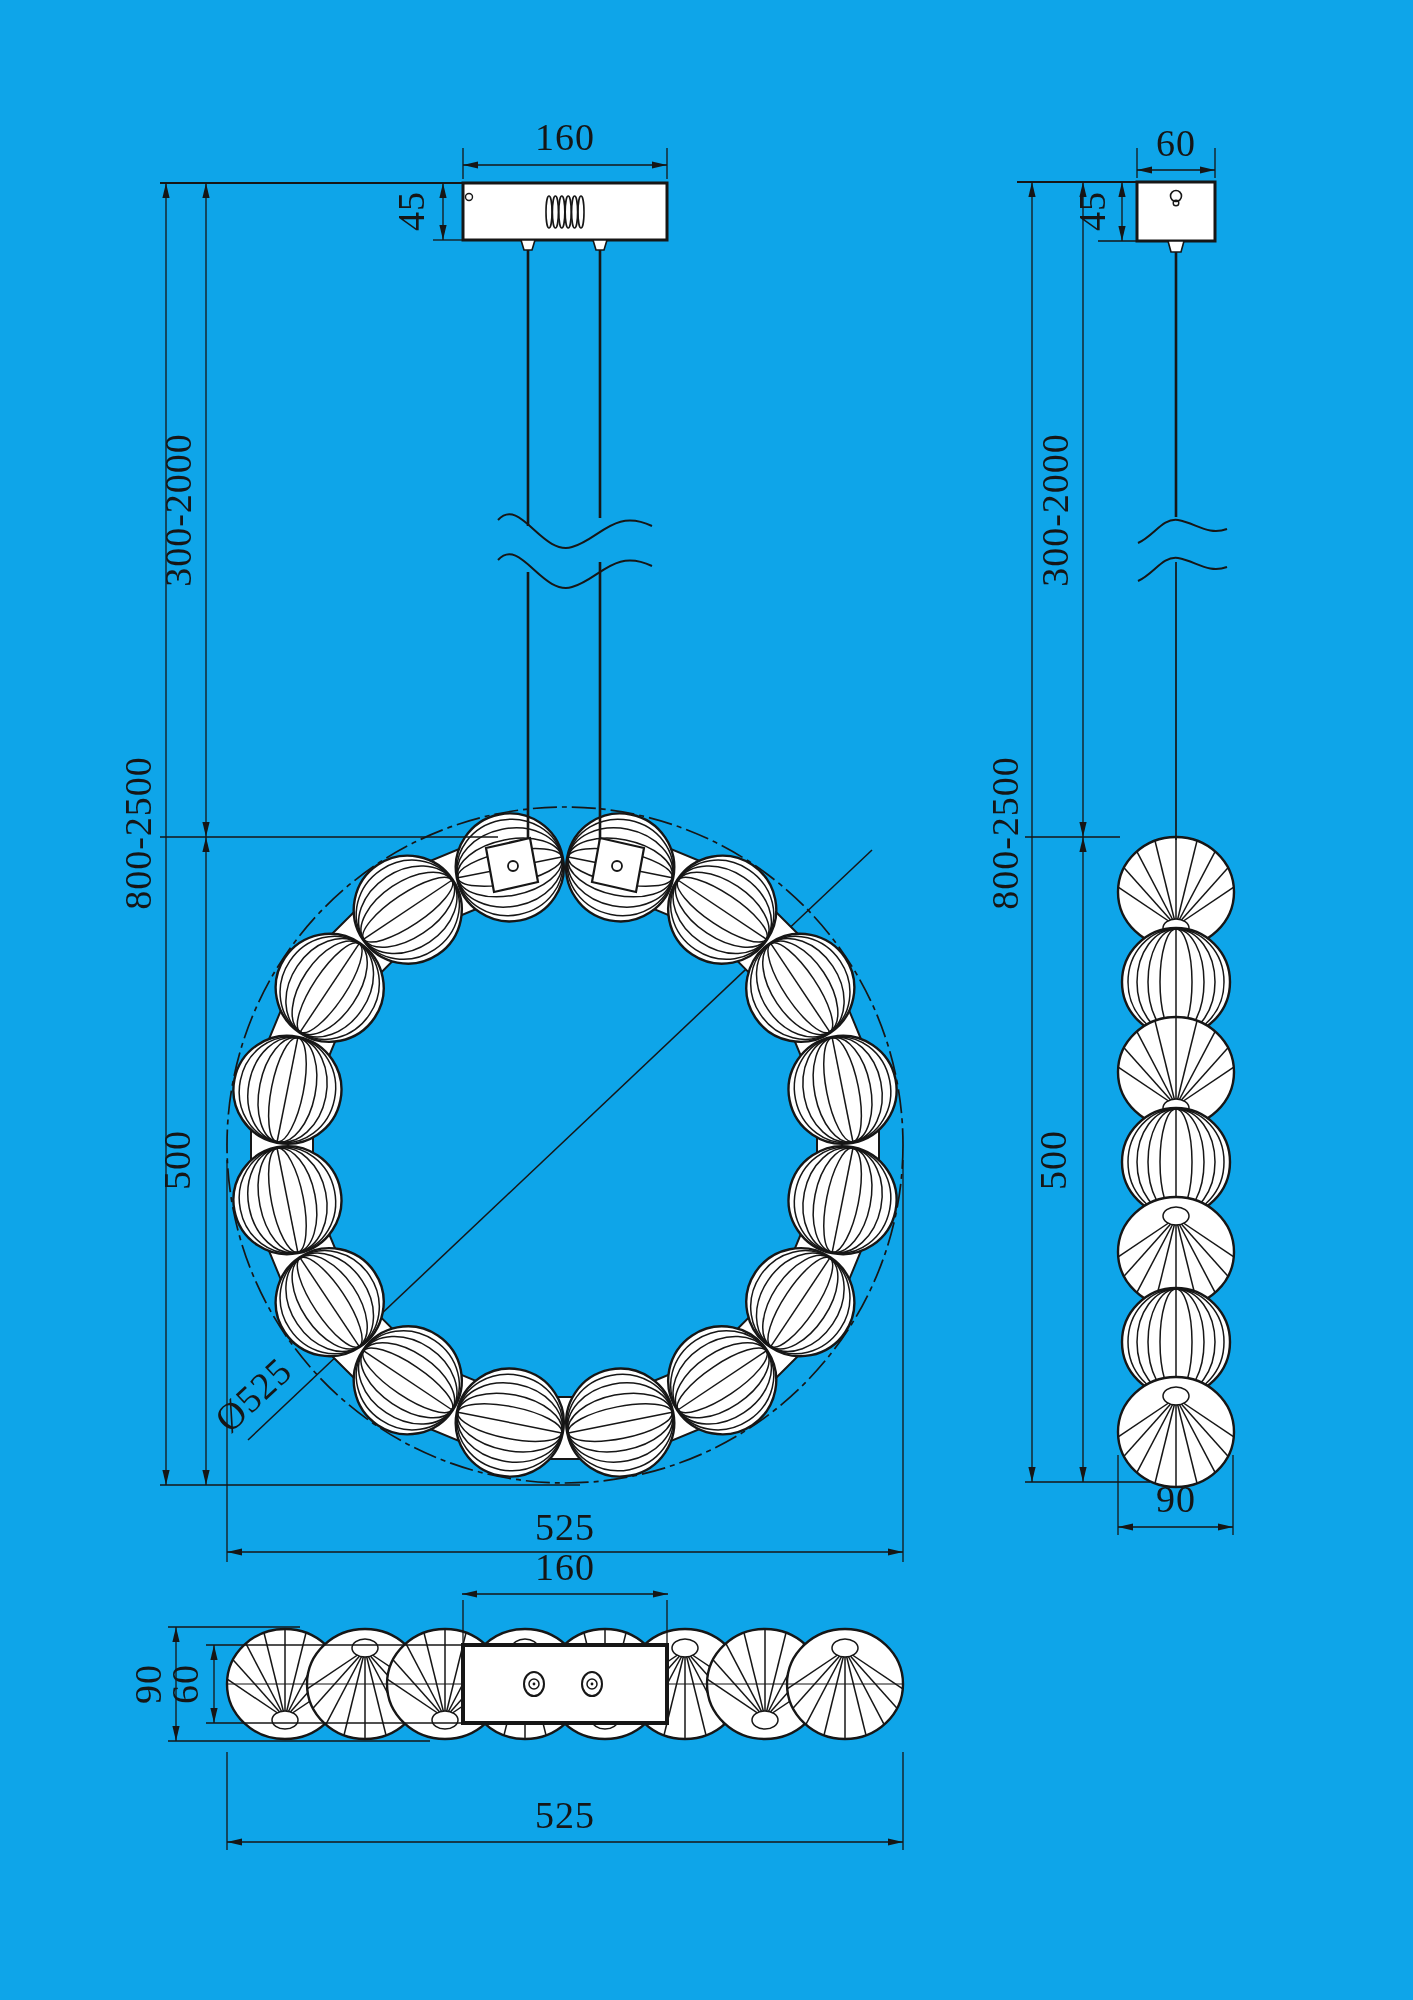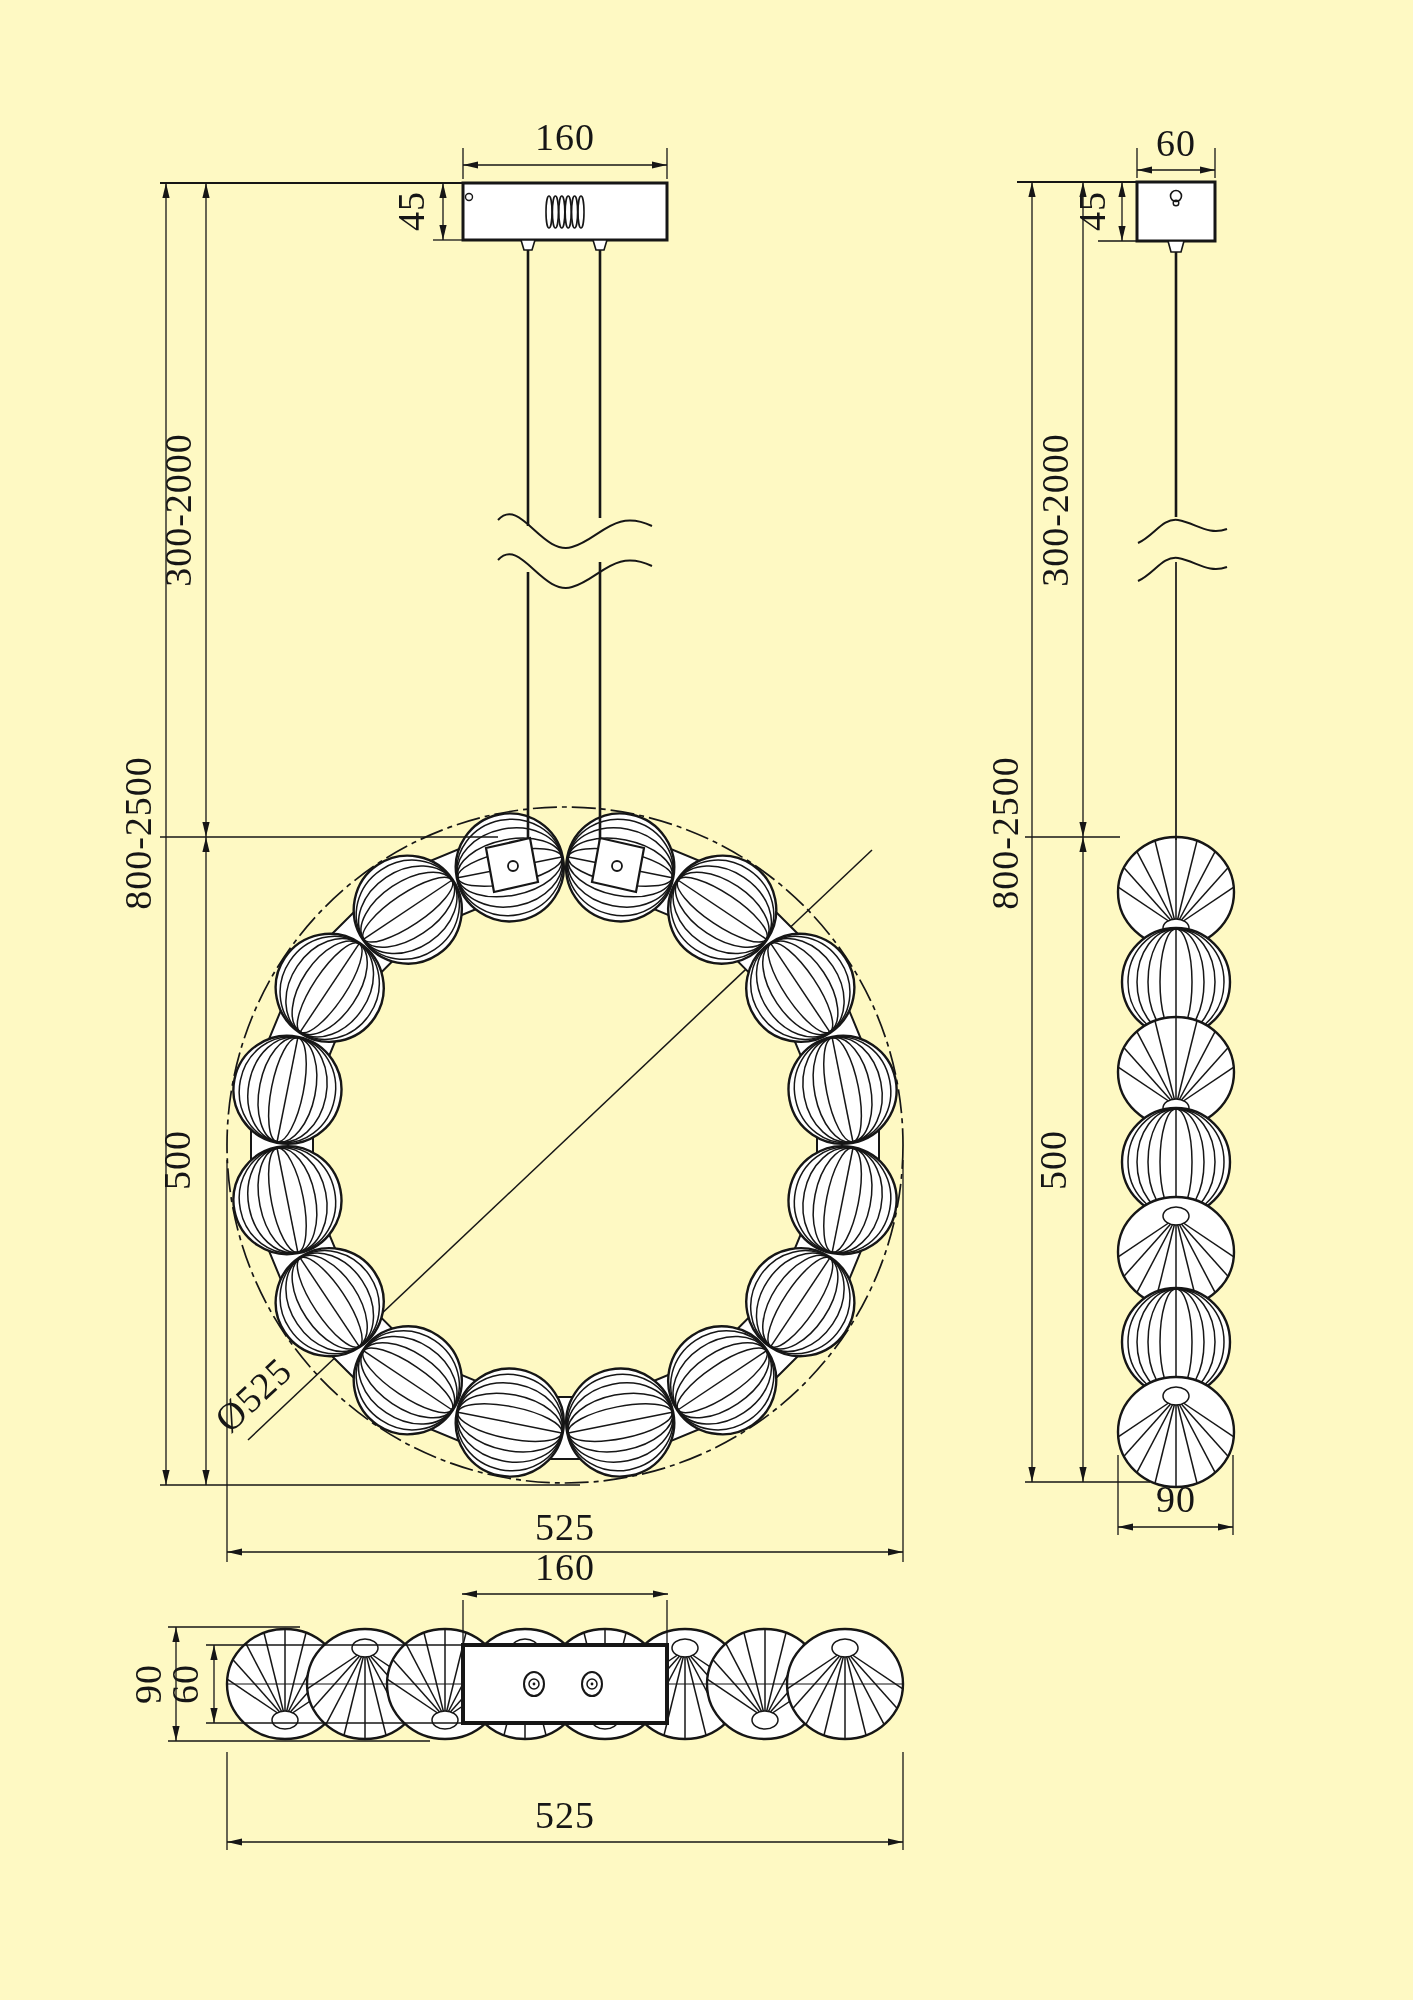--- a/index.html
+++ b/index.html
@@ -1,16 +1,16 @@
 <!DOCTYPE html>
 <html><head>
 <meta charset="utf-8">
 <style>
   html,body{margin:0;padding:0;background:#fff;}
-  .page{position:relative;width:1413px;height:2000px;background:#fef9c3;overflow:hidden;}
+  .page{position:relative;width:1413px;height:2000px;background:#0ea5e9;overflow:hidden;}
   svg{display:block;}
   text{font-family:"Liberation Serif","DejaVu Serif",serif;fill:#161616;font-size:38px;}
   .dimtxt{letter-spacing:1px;}
 </style>
 </head>
 <body>
 
 <div class="page">
 <svg width="1413" height="2000" viewBox="0 0 1413 2000">
 

